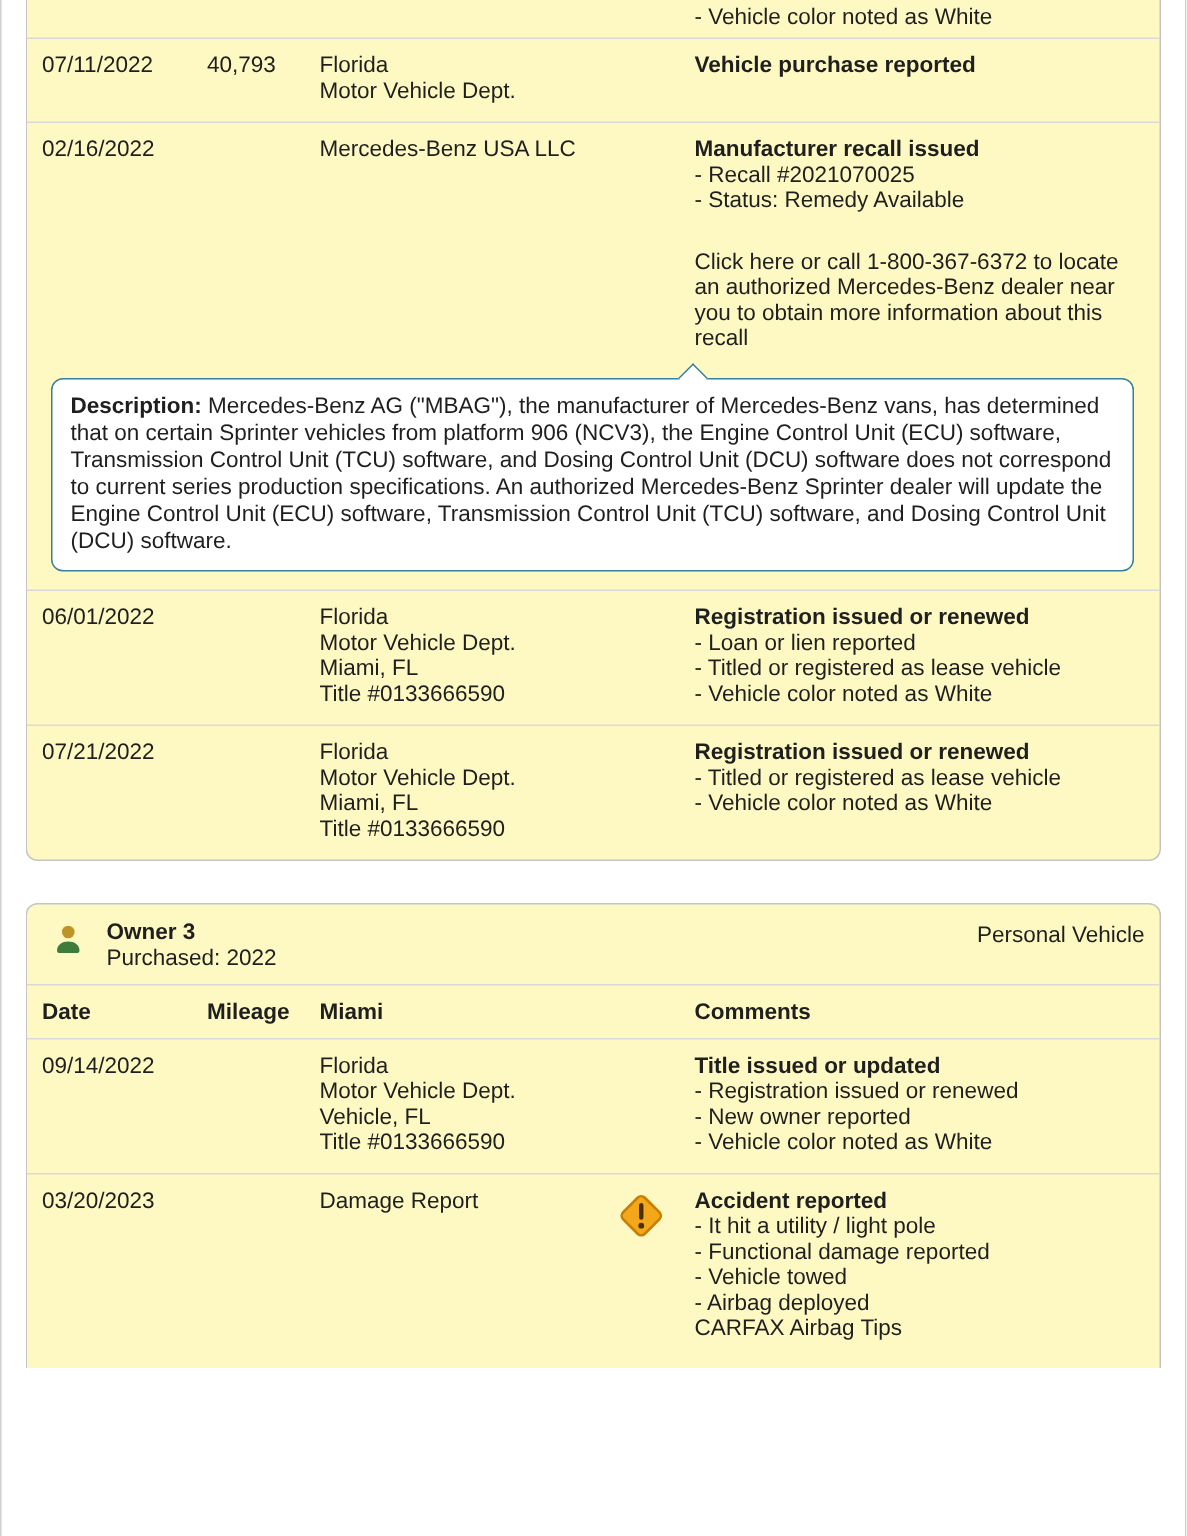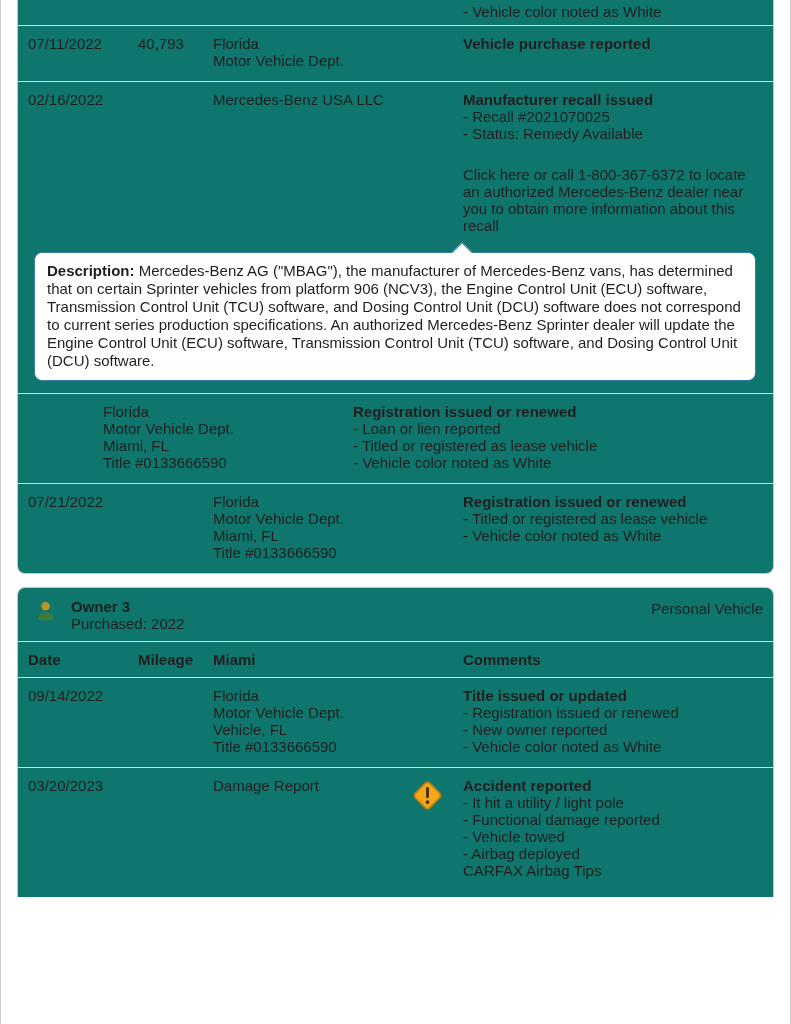--- a/index.html
+++ b/index.html
@@ -15,24 +15,24 @@
     margin: 0 auto;
     border-left: 1px solid #cfcfcf;
     border-right: 1px solid #cfcfcf;
     background: #fff;
     overflow: hidden;
     position: relative;
   }
   .card {
     margin: 0 16px;
     border: 1px solid var(--card-border, #c4c4c4);
-    background: #0f766e;
+    background: #fef9c3;
   }
   .card.top-cut { border-top: none; border-radius: 0 0 8px 8px; }
-  .card.bottom-cut { border-bottom: none; border-radius: 8px 8px 0 0; margin-top: 13px; }
+  .card.bottom-cut { border-bottom: none; border-radius: 8px 8px 0 0; margin-top: 28px; }
   .row {
     display: flex;
     padding: 9px 8px 12px 10px;
     border-bottom: 1px solid var(--divider, #d9d9d9);
   }
   .row:last-child { border-bottom: none; }
   .c-date   { width: 110px; flex: none; }
   .c-mileage{ width: 75px;  flex: none; }
   .c-source { width: 250px; flex: none; }
   .c-comments { flex: 1; position: relative; }
@@ -131,20 +131,21 @@
 
       <div style="flex-basis:100%;">
         <div class="bubble">
           <span class="caret"></span>
           <span class="bold">Description:</span><span> Mercedes-Benz AG ("MBAG"), the manufacturer of Mercedes-Benz vans, has determined that on certain Sprinter vehicles from platform 906 (NCV3), the Engine Control Unit (ECU) software, Transmission Control Unit (TCU) software, and Dosing Control Unit (DCU) software does not correspond to current series production specifications. An authorized Mercedes-Benz Sprinter dealer will update the Engine Control Unit (ECU) software, Transmission Control Unit (TCU) software, and Dosing Control Unit (DCU) software.</span>
         </div>
       </div>
     </div>
 
     <div class="row">
+      <div class="c-date">06/01/2022</div>
       <div class="c-mileage"></div>
       <div class="c-source">
           <div class="src-line">Florida</div>
           <div class="src-line">Motor Vehicle Dept.</div>
           <div class="src-line">Miami, FL</div>
           <div class="src-line">Title #0133666590</div>
         </div>
       <div class="c-comments">
         <div class="title">Registration issued or renewed</div>
         <div>

